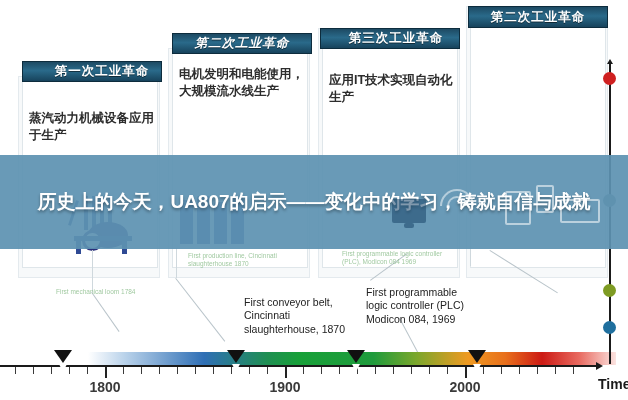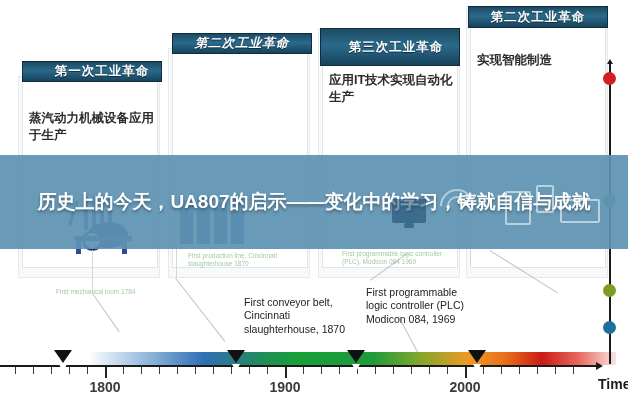--- a/index.html
+++ b/index.html
@@ -92,32 +92,32 @@
   <div class="card" style="left:22px;top:78px;width:136px;height:190px;"></div>
   <div class="card-head" style="left:22px;top:61px;width:140px;height:21px;font-size:12.5px;padding-left:20px;">
     <span>第一次工业革命</span>
   </div>
   <div class="card-body" style="left:22px;top:106px;width:140px;font-size:12.5px;">蒸汽动力机械设备应用于生产</div>
 
   <div class="card" style="left:172px;top:50px;width:136px;height:218px;"></div>
   <div class="card-head" style="left:172px;top:33px;width:140px;height:21px;font-size:12.5px;font-style:italic;">
     <span>第二次工业革命</span>
   </div>
+  <div class="card-body" style="left:172px;top:62px;width:140px;font-size:12.5px;">电机发明和电能使用，大规模流水线生产</div>
 
   <div class="card" style="left:322px;top:30px;width:136px;height:238px;"></div>
-  <div class="card-head" style="left:320px;top:28px;width:140px;height:38px;font-size:12.5px;padding-left:12px;">
+  <div class="card-head" style="left:320px;top:28px;width:140px;height:21px;font-size:12.5px;padding-left:12px;">
     <span>第三次工业革命</span>
   </div>
   <div class="card-body" style="left:322px;top:68px;width:140px;font-size:12.5px;">应用IT技术实现自动化生产</div>
 
   <div class="card" style="left:470px;top:10px;width:136px;height:258px;"></div>
   <div class="card-head" style="left:468px;top:6px;width:140px;height:22px;font-size:12.5px;">
     <span>第二次工业革命</span>
   </div>
-  <div class="card-body" style="left:470px;top:48px;width:140px;font-size:12.5px;">实现智能制造</div>
 
   <div class="loom" style="left:62px;top:196px;width:90px;height:62px;">
     <div class="frame" style="left:22px;top:0;width:4px;height:34px;"></div>
     <div class="frame" style="left:30px;top:0;width:4px;height:34px;"></div>
     <div class="frame" style="left:38px;top:0;width:4px;height:34px;"></div>
     <div class="frame" style="left:46px;top:0;width:4px;height:34px;"></div>
     <div class="frame" style="left:10px;top:4px;width:3px;height:26px;transform:rotate(18deg);"></div>
     <div class="drum" style="left:26px;top:26px;width:40px;height:26px;"></div>
     <div class="wheel" style="left:20px;top:34px;width:15px;height:15px;"></div>
     <div class="frame" style="left:12px;top:40px;width:58px;height:5px;"></div>

